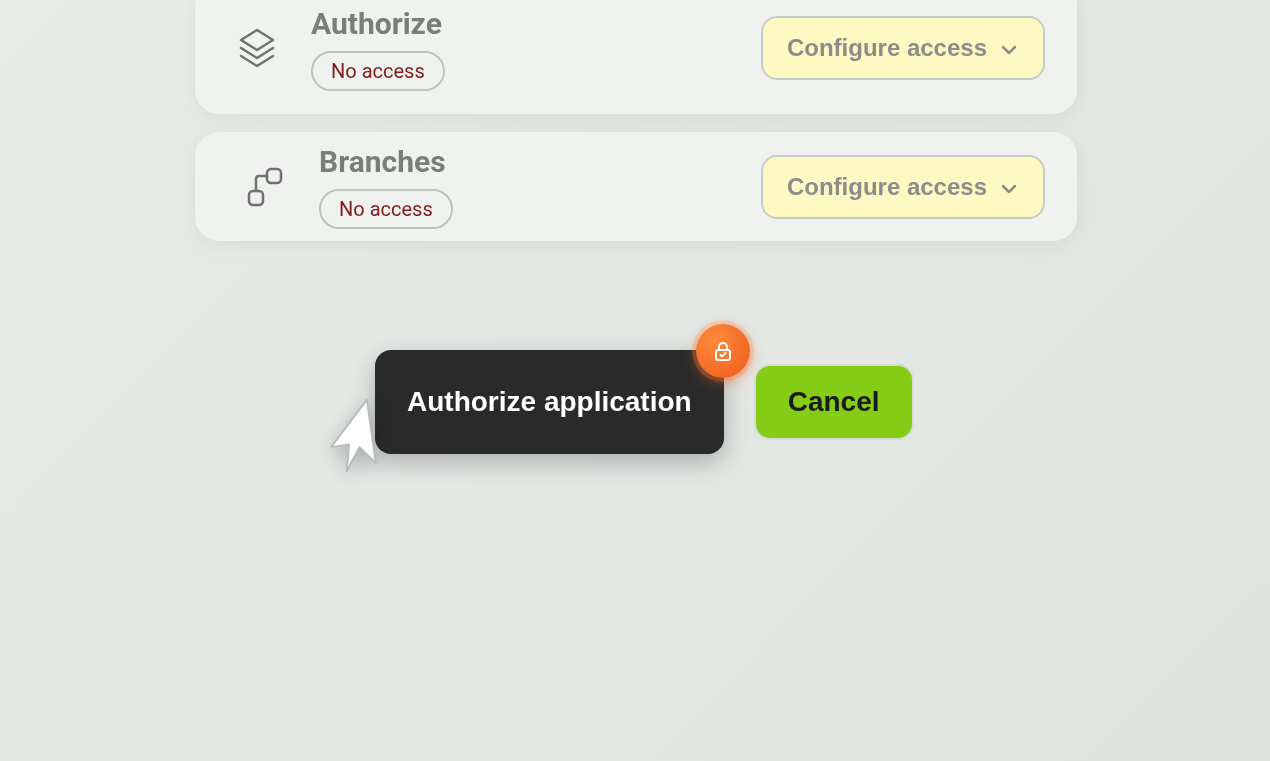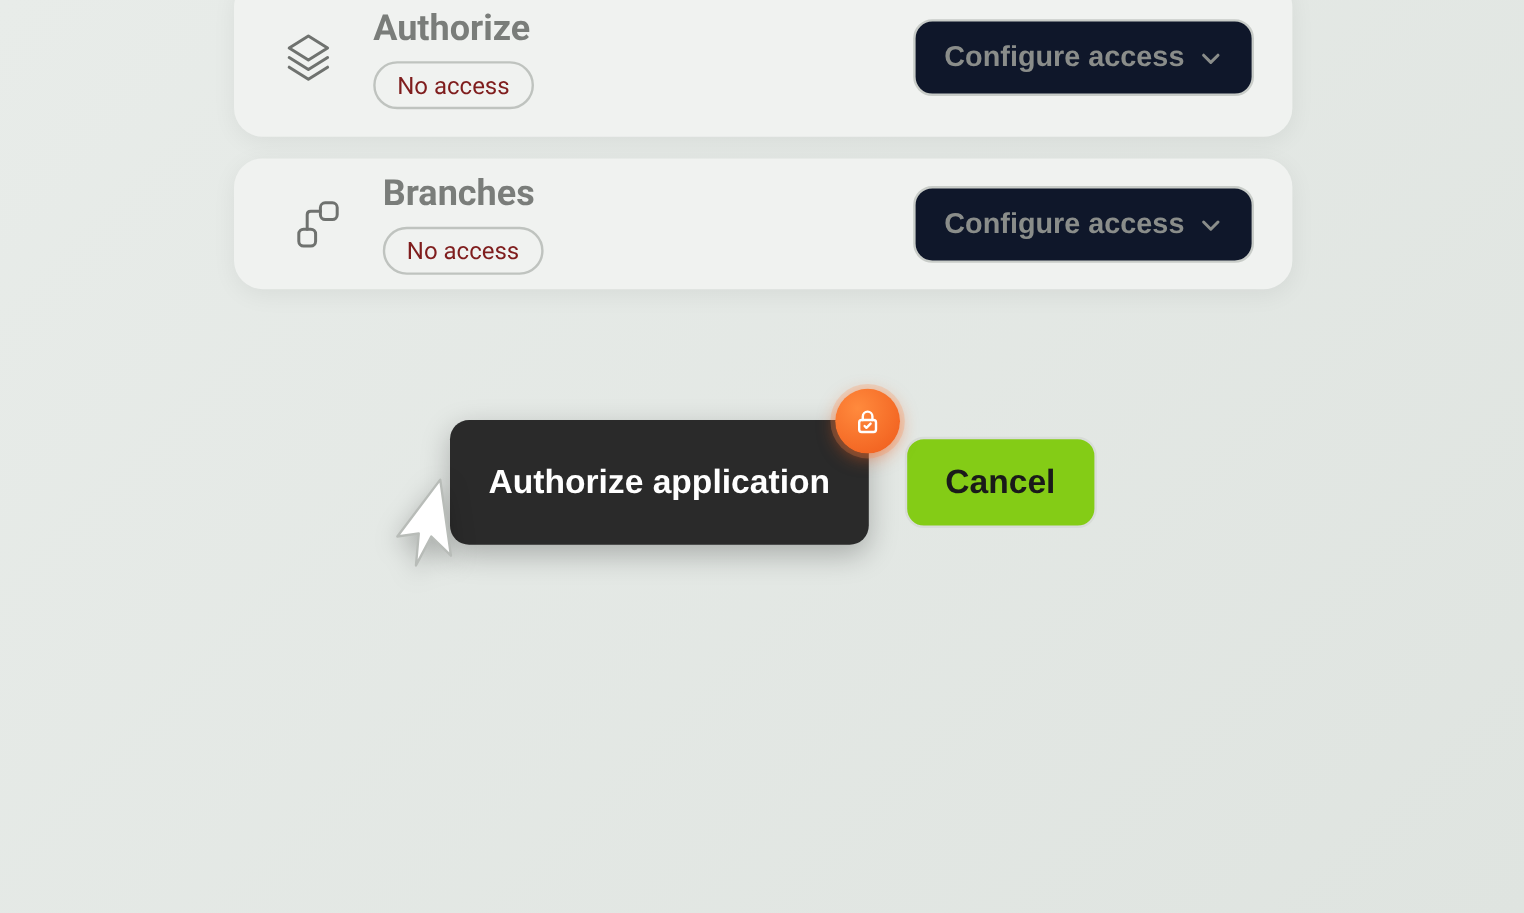--- a/index.html
+++ b/index.html
@@ -62,21 +62,21 @@
       border-radius: 999px;
       padding: 6px 18px;
       font-size: 20px;
       color: #7f1d1d;
       width: fit-content;
     }
     .configure-btn {
       display: flex;
       align-items: center;
       gap: 12px;
-      background: #0f172a;
+      background: #fef9c3;
       border: 2px solid #c8ccc8;
       border-radius: 16px;
       padding: 16px 24px;
       font-size: 24px;
       font-weight: 600;
       color: #8a8d8a;
       cursor: pointer;
     }
     .chevron-icon {
       width: 20px;

